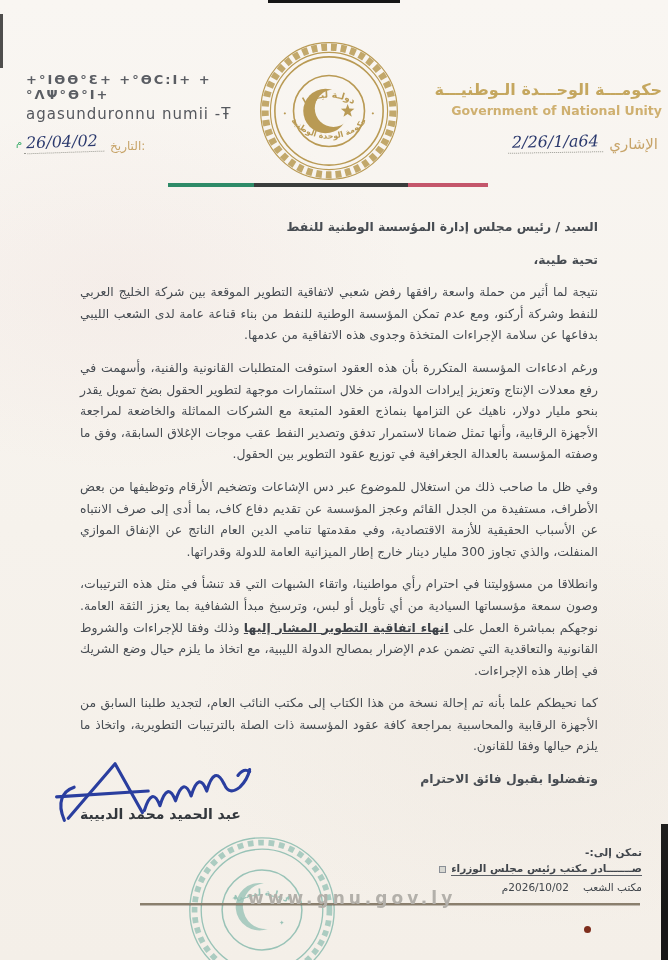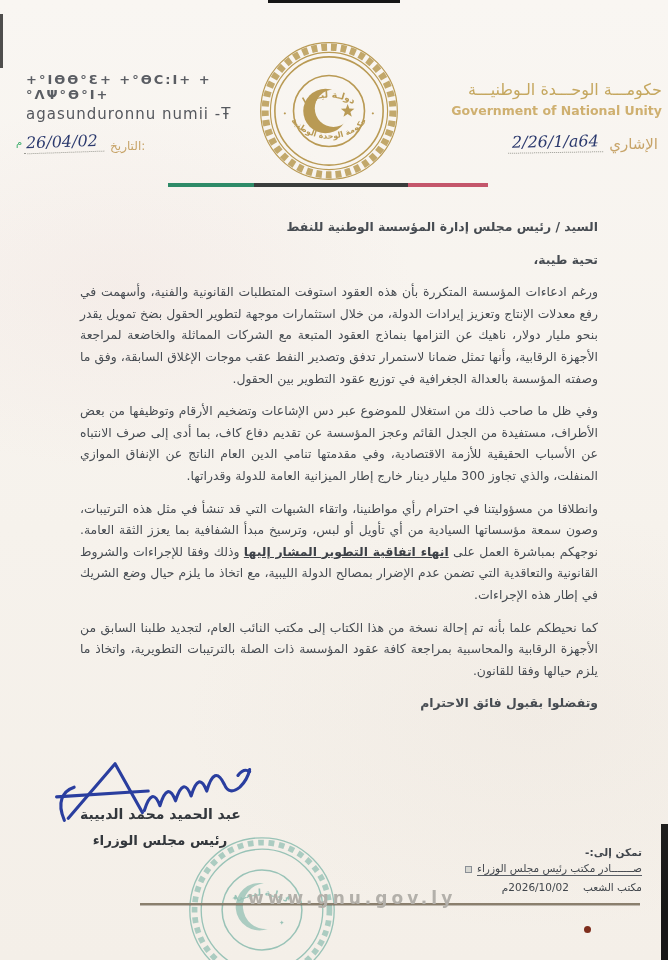--- a/index.html
+++ b/index.html
@@ -29,21 +29,21 @@
   .tifinagh{position:absolute;left:26px;top:72px;width:250px;color:#53565c;}
   .tif1{font-size:13px;letter-spacing:2px;font-weight:bold;color:#5a5d63;}
   .tif2{font-size:15px;letter-spacing:1px;margin-top:3px;color:#55585e;}
   .hand{font-family:"DejaVu Serif",serif;font-style:italic;color:var(--hand,#2c3a6e);}
   .date-block{position:absolute;left:16px;top:132px;width:220px;display:flex;align-items:flex-end;}
   .green-mark{color:#3fae6e;font-size:10px;margin-right:2px;align-self:center;}
   .date-value{font-size:16px;border-bottom:1px dotted #9a9a92;padding:0 6px 1px 2px;transform:rotate(-2deg);}
   .date-label{color:var(--tan,#c7a469);font-size:12px;margin-left:6px;}
   .emblem{position:absolute;left:258px;top:40px;width:142px;height:142px;}
   .org{position:absolute;left:428px;top:80px;width:234px;text-align:right;}
-  .org-ar{color:var(--goldtext,#c5a75f);font-size:16px;font-weight:normal;letter-spacing:.5px;}
+  .org-ar{color:var(--goldtext,#c5a75f);font-size:16px;font-weight:bold;letter-spacing:.5px;}
   .org-en{color:#cfb070;font-size:12.5px;margin-top:4px;font-weight:bold;text-align:right;}
   .ref-block{position:absolute;left:448px;top:132px;width:210px;display:flex;align-items:flex-end;justify-content:flex-end;}
   .ref-value{font-size:16px;border-bottom:1px dotted #9a9a92;padding:0 4px 1px 4px;transform:rotate(-1deg);}
   .ref-label{color:var(--tan,#c7a469);font-size:15px;margin-left:6px;}
   .divider{position:absolute;left:168px;top:183px;width:320px;height:4px;display:flex;}
   .seg-green{width:86px;background:var(--green,#2e8b68);}
   .seg-dark{width:154px;background:var(--dark,#3a3d3c);}
   .seg-red{width:80px;background:var(--red,#c4566b);}
 
   
@@ -58,21 +58,21 @@
   .sig-svg{position:absolute;left:52px;top:754px;width:210px;height:78px;}
   .sig-name{position:absolute;left:58px;top:806px;width:205px;text-align:center;font-size:14px;font-weight:bold;color:#33373c;}
   .sig-title{position:absolute;left:70px;top:832px;width:180px;text-align:center;font-size:13.5px;font-weight:bold;color:#33373c;}
 
   
   .stamp{position:absolute;left:186px;top:834px;width:152px;height:152px;opacity:.55;pointer-events:none;}
 
   
   .copy-block{position:absolute;left:360px;top:846px;width:282px;direction:rtl;text-align:right;color:var(--foot,#41464c);}
   .copy-to{font-size:10.5px;font-weight:bold;}
-  .copy-line{font-size:10.5px;margin-top:4px;display:flex;flex-direction:row;justify-content:flex-start;align-items:center;gap:5px;}
+  .copy-line{font-size:10.5px;margin-top:4px;display:flex;flex-direction:row;justify-content:flex-start;align-items:center;gap:5px;font-weight:bold;}
   .copy-line .txt{border-bottom:1px solid #5a5f66;padding-bottom:1px;}
   .mini-box{width:7px;height:7px;border:1px solid #8a8f96;background:#d8d8d2;display:inline-block;}
   .office-line{font-size:10.5px;margin-top:5px;}
   .office-line .gap{display:inline-block;width:14px;}
   .rule{position:absolute;left:140px;top:903px;width:500px;height:2px;background:#8a7f6d;box-shadow:0 1px 0 rgba(90,80,65,.35);}
   .website{position:absolute;left:248px;top:888px;font-size:17px;letter-spacing:4px;color:var(--web,#b3b0aa);font-weight:bold;}
   .red-dot{position:absolute;left:584px;top:926px;width:7px;height:7px;border-radius:50%;background:var(--dot,#7e2d1c);}
 </style>
 </head>
 <body>
@@ -130,38 +130,38 @@
 
   <div class="divider">
     <span class="seg-green"></span>
     <span class="seg-dark"></span>
     <span class="seg-red"></span>
   </div>
 
   <div class="letter">
     <p class="recipient">السيد / رئيس مجلس إدارة المؤسسة الوطنية للنفط</p>
     <p class="salutation">تحية طيبة،</p>
+    <p>نتيجة لما أثير من حملة واسعة رافقها رفض شعبي لاتفاقية التطوير الموقعة بين شركة الخليج العربي للنفط وشركة أركنو، ومع عدم تمكن المؤسسة الوطنية للنفط من بناء قناعة عامة لدى الشعب الليبي بدفاعها عن سلامة الإجراءات المتخذة وجدوى هذه الاتفاقية من عدمها.</p>
     <p>ورغم ادعاءات المؤسسة المتكررة بأن هذه العقود استوفت المتطلبات القانونية والفنية، وأسهمت في رفع معدلات الإنتاج وتعزيز إيرادات الدولة، من خلال استثمارات موجهة لتطوير الحقول بضخ تمويل يقدر بنحو مليار دولار، ناهيك عن التزامها بنماذج العقود المتبعة مع الشركات المماثلة والخاضعة لمراجعة الأجهزة الرقابية، وأنها تمثل ضمانا لاستمرار تدفق وتصدير النفط عقب موجات الإغلاق السابقة، وفق ما وصفته المؤسسة بالعدالة الجغرافية في توزيع عقود التطوير بين الحقول.</p>
     <p>وفي ظل ما صاحب ذلك من استغلال للموضوع عبر دس الإشاعات وتضخيم الأرقام وتوظيفها من بعض الأطراف، مستفيدة من الجدل القائم وعجز المؤسسة عن تقديم دفاع كاف، بما أدى إلى صرف الانتباه عن الأسباب الحقيقية للأزمة الاقتصادية، وفي مقدمتها تنامي الدين العام الناتج عن الإنفاق الموازي المنفلت، والذي تجاوز 300 مليار دينار خارج إطار الميزانية العامة للدولة وقدراتها.</p>
     <p><span>وانطلاقا من مسؤوليتنا في احترام رأي مواطنينا، واتقاء الشبهات التي قد تنشأ في مثل هذه الترتيبات، وصون سمعة مؤسساتها السيادية من أي تأويل أو لبس، وترسيخ مبدأ الشفافية بما يعزز الثقة العامة. نوجهكم بمباشرة العمل على </span><span class="emph">انهاء اتفاقية التطوير المشار إليها</span><span> وذلك وفقا للإجراءات والشروط القانونية والتعاقدية التي تضمن عدم الإضرار بمصالح الدولة الليبية، مع اتخاذ ما يلزم حيال وضع الشريك في إطار هذه الإجراءات.</span></p>
     <p>كما نحيطكم علما بأنه تم إحالة نسخة من هذا الكتاب إلى مكتب النائب العام، لتجديد طلبنا السابق من الأجهزة الرقابية والمحاسبية بمراجعة كافة عقود المؤسسة ذات الصلة بالترتيبات التطويرية، واتخاذ ما يلزم حيالها وفقا للقانون.</p>
     <p class="closing">وتفضلوا بقبول فائق الاحترام</p>
   </div>
 
   <svg class="sig-svg" viewBox="0 0 210 80">
     <g fill="none" stroke="var(--sig,#2a3e9f)" stroke-width="3.2" stroke-linecap="round" stroke-linejoin="round">
       <path d="M10,68 C2,50 8,38 20,34"></path>
       <path d="M14,66 L62,10 L90,60"></path>
       <path d="M2,44 L96,38"></path>
       <path d="M92,58 q8,-26 16,-5 q8,-26 16,-5 q8,-26 16,-5 q8,-26 16,-5 q8,-28 18,-7 q5,12 16,3 q8,-8 10,-18"></path>
       <path d="M188,22 q6,-8 12,-4"></path>
     </g>
   </svg>
   <div class="sig-name">عبد الحميد محمد الدبيبة</div>
-  <div class="sig-title">رئيس مجلس الوزراء</div>
 
   <svg class="stamp" viewBox="0 0 160 160">
     <defs>
       <path id="stampArcTop" d="M 33,96 A 51,51 0 0 1 127,96"></path>
     </defs>
     <g stroke="var(--seal,#4f9f8f)" fill="none">
       <circle cx="80" cy="80" r="76" stroke-width="1.4"></circle>
       <circle cx="80" cy="80" r="71" stroke-width="6" stroke-dasharray="6 5" opacity=".8"></circle>
       <circle cx="80" cy="80" r="64" stroke-width="1.4"></circle>
       <circle cx="80" cy="80" r="42" stroke-width="1.6"></circle>

